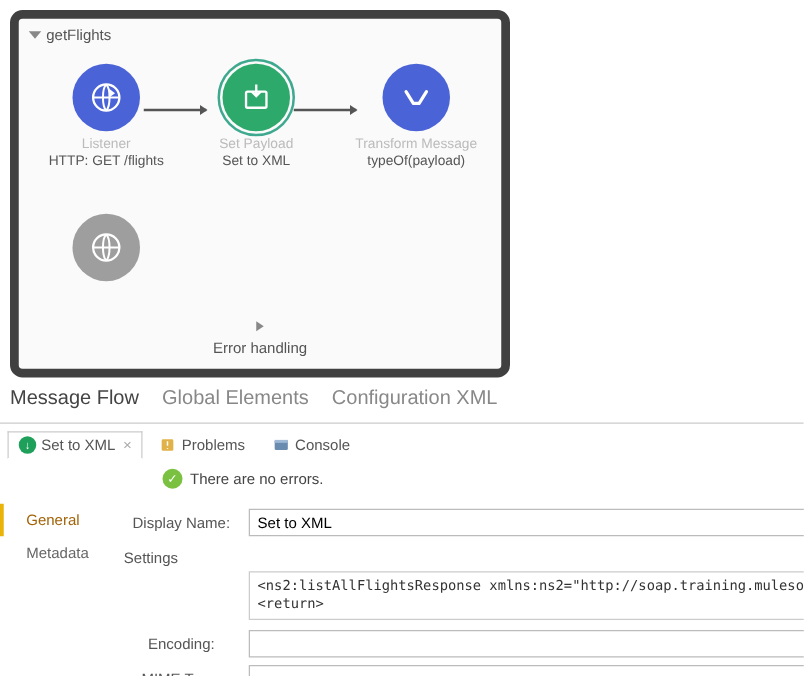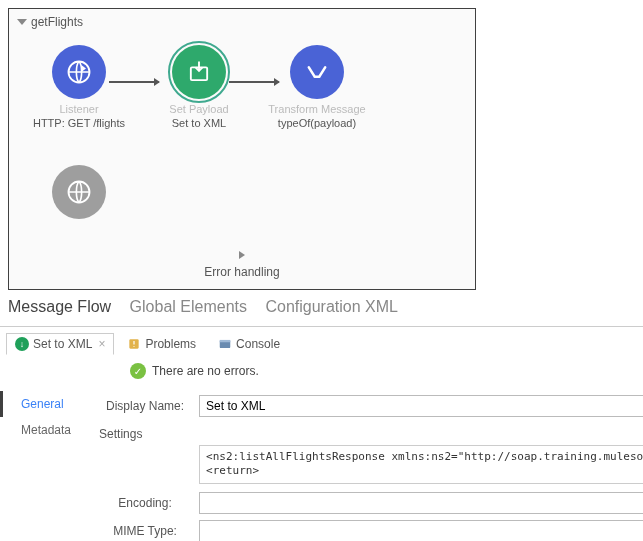--- a/index.html
+++ b/index.html
@@ -1,18 +1,18 @@
 <!DOCTYPE html>
 <html><head>
 <meta charset="utf-8">
 <style>
 * { box-sizing: border-box; margin: 0; padding: 0; font-family: -apple-system, Helvetica, Arial, sans-serif; }
 body { background: #fff; width: 643px; height: 541px; color: #444; font-size: 12px; }
 
-.flow-panel { border: 1px solid #404040; margin: 8px; width: 468px; background: #fafafa; border-radius: 0; }
+.flow-panel { border: 7px solid #404040; margin: 8px; width: 400px; background: #fafafa; border-radius: 10px; }
 .flow-header { padding: 6px 8px; color: #555; display: flex; align-items: center; gap: 4px; }
 .caret { display:inline-block; width:0; height:0; border-left:5px solid transparent; border-right:5px solid transparent; border-top:6px solid #888; }
 .caret-right { border-top:4px solid transparent; border-bottom:4px solid transparent; border-left:6px solid #888; width:0; height:0; display:inline-block; }
 
 .flow-body { position: relative; height: 210px; padding: 10px; }
 .node { position: absolute; width: 120px; text-align: center; }
 .node-icon { width: 54px; height: 54px; border-radius: 50%; margin: 0 auto 4px; display: flex; align-items: center; justify-content: center; }
 .blue { background:#4a63d6; }
 .green { background:#2ea96c; }
 .gray { background:#9e9e9e; }
@@ -35,21 +35,21 @@
 .circ { width:14px; height:14px; border-radius:50%; display:inline-flex; align-items:center; justify-content:center; color:#fff; font-size:9px; font-weight:bold;}
 .circ.green{ background:#1fa05a; }
 .tab-x { color:#aaa; margin-left:2px; }
 
 .status-row { display:flex; align-items:center; gap:6px; padding:8px 10px 6px 130px; font-size:12px; color:#444;}
 .check-ic{ width:16px; height:16px; border-radius:50%; background:#7ac142; display:inline-flex; align-items:center; justify-content:center; color:#fff; font-size:10px;}
 
 .prop-area{ display:flex; }
 .side-nav{ width:120px; padding:6px 0; }
 .snav-item{ padding:6px 18px; font-size:12px; color:#666; cursor:pointer; border-left:3px solid transparent;}
-.snav-item.active{ color:#3b82f6; border-left:3px solid #404040; }
+.snav-item.active{ color:#a16207; border-left:3px solid #eab308; }
 
 .form-area{ flex:1; padding:4px 10px 10px;}
 .form-row{ display:flex; align-items:center; gap:8px; margin:6px 0;}
 .form-row label{ width:92px; font-size:12px; color:#555; text-align:center;}
 .form-row input[type=text]{ flex:1; height:22px; border:1px solid #bbb; padding:2px 6px; font-size:12px; background:#fff;}
 .combo{ flex:1; position:relative;}
 .combo input{ width:100%; height:24px; border:1px solid #bbb; padding:2px 6px; font-size:12px;}
 
 .settings-label{ font-size:12px; color:#555; margin:10px 0 4px;}
 .code-box{ border:1px solid #ccc; background:#fff; padding:4px 6px; font-family:ui-monospace,Menlo,monospace; font-size:11px; color:#333; margin:0 0 8px 0; line-height:1.3;}
@@ -85,21 +85,21 @@
             <rect x="5" y="8" width="14" height="11" rx="1" fill="none" stroke="#fff" stroke-width="1.6"></rect>
             <path d="M12 3v8 M9 8l3 3 3-3" stroke="#fff" stroke-width="1.6" fill="none"></path>
           </svg>
       </div>
       <div class="node-t1">Set Payload</div>
       <div class="node-t2">Set to XML</div>
     </div>
 
     <div class="arrow" style="left:220px; width:50px;"></div>
 
-    <div class="node" style="left:248px; top:10px;">
+    <div class="node" style="left:258px; top:10px;">
       <div class="node-icon blue">
         <svg width="28" height="28" viewBox="0 0 24 24">
             <path d="M5 8l5 8 M19 8l-5 8 M10 16h4" stroke="#fff" stroke-width="2.2" fill="none" stroke-linecap="round"></path>
           </svg>
       </div>
       <div class="node-t1">Transform Message</div>
       <div class="node-t2">typeOf(payload)</div>
     </div>
 
     <div class="node" style="left:10px; top:130px;">

